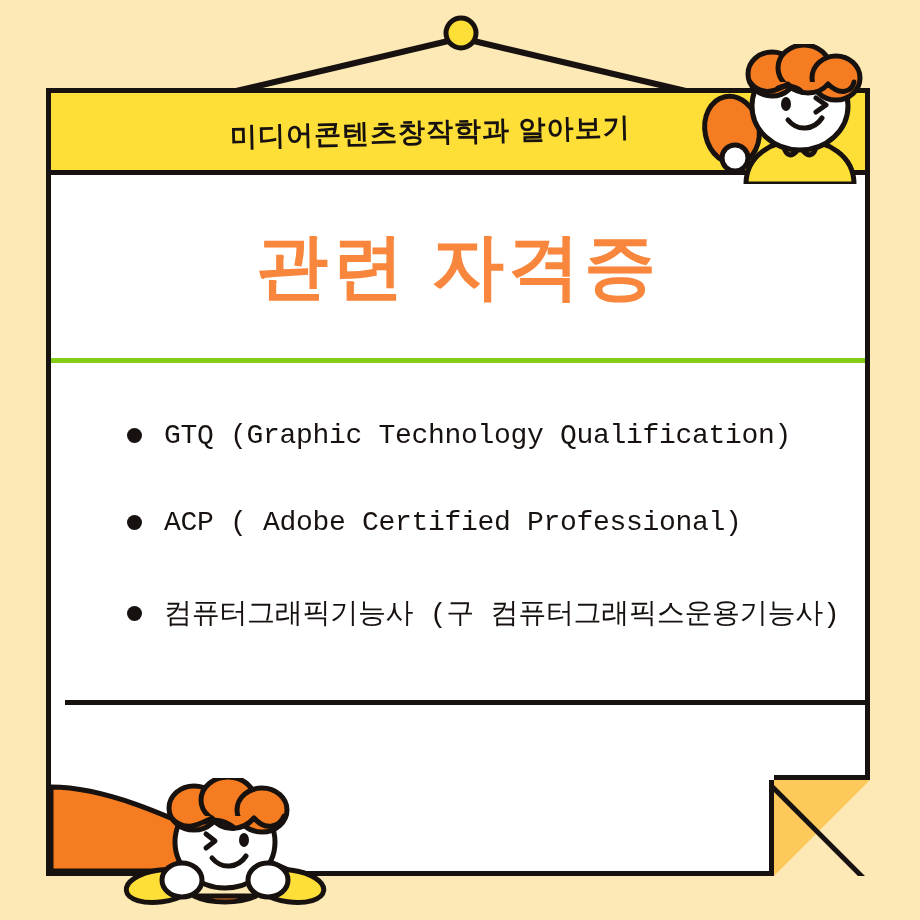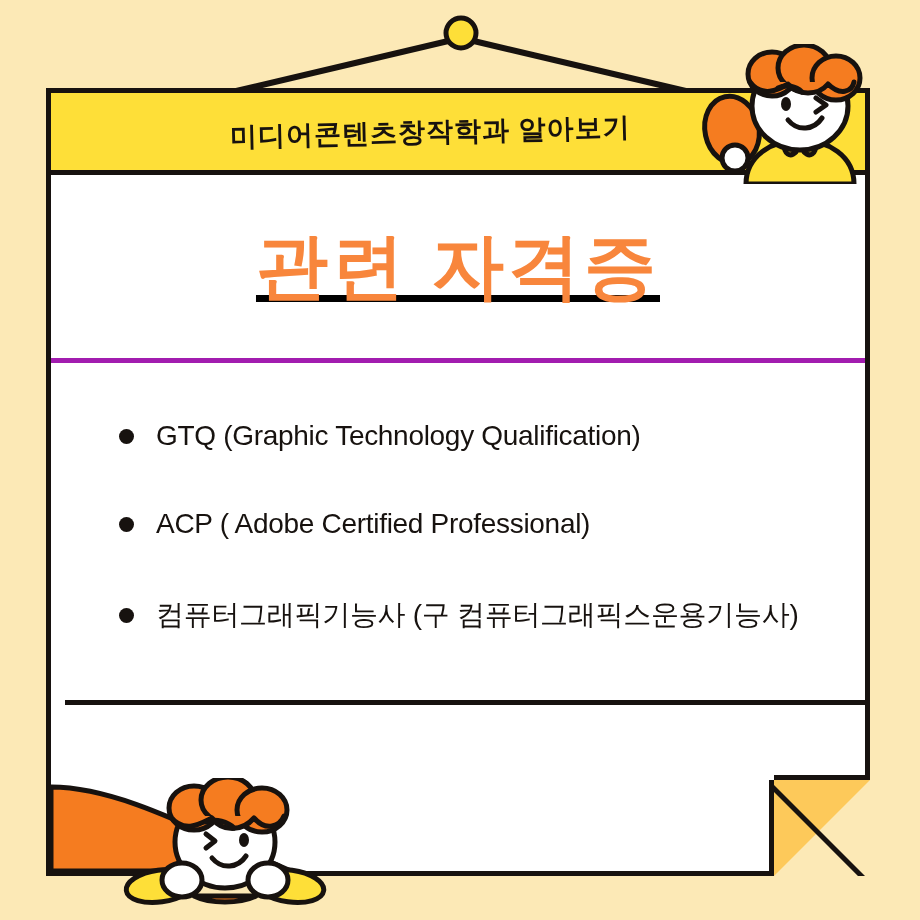--- a/index.html
+++ b/index.html
@@ -63,42 +63,42 @@
     transform: translateX(-28px) rotate(-1.4deg);
     white-space: nowrap;
   }
 
   .title-zone {
     position: absolute;
     left: 0;
     top: 82px;
     width: 100%;
     height: 188px;
-    border-bottom: 5px solid #a21caf;
+    border-bottom: 5px solid #84cc16;
     box-sizing: border-box;
     display: flex;
     align-items: center;
     justify-content: center;
-    text-decoration: underline;
   }
   .title-text {
     font-size: 72px;
     font-weight: 700;
     color: #f8863c;
     letter-spacing: 4px;
     white-space: nowrap;
   }
 
   .list-zone {
     position: absolute;
-    left: 0;
+    left: 8px;
     top: 275px;
     width: 100%;
     padding-top: 52px;
     box-sizing: border-box;
+    font-family: Liberation Mono, monospace;
   }
   .bullet-row {
     display: flex;
     align-items: center;
     padding-left: 68px;
     margin-bottom: 56px;
   }
   .bullet-dot {
     width: 15px;
     height: 15px;

